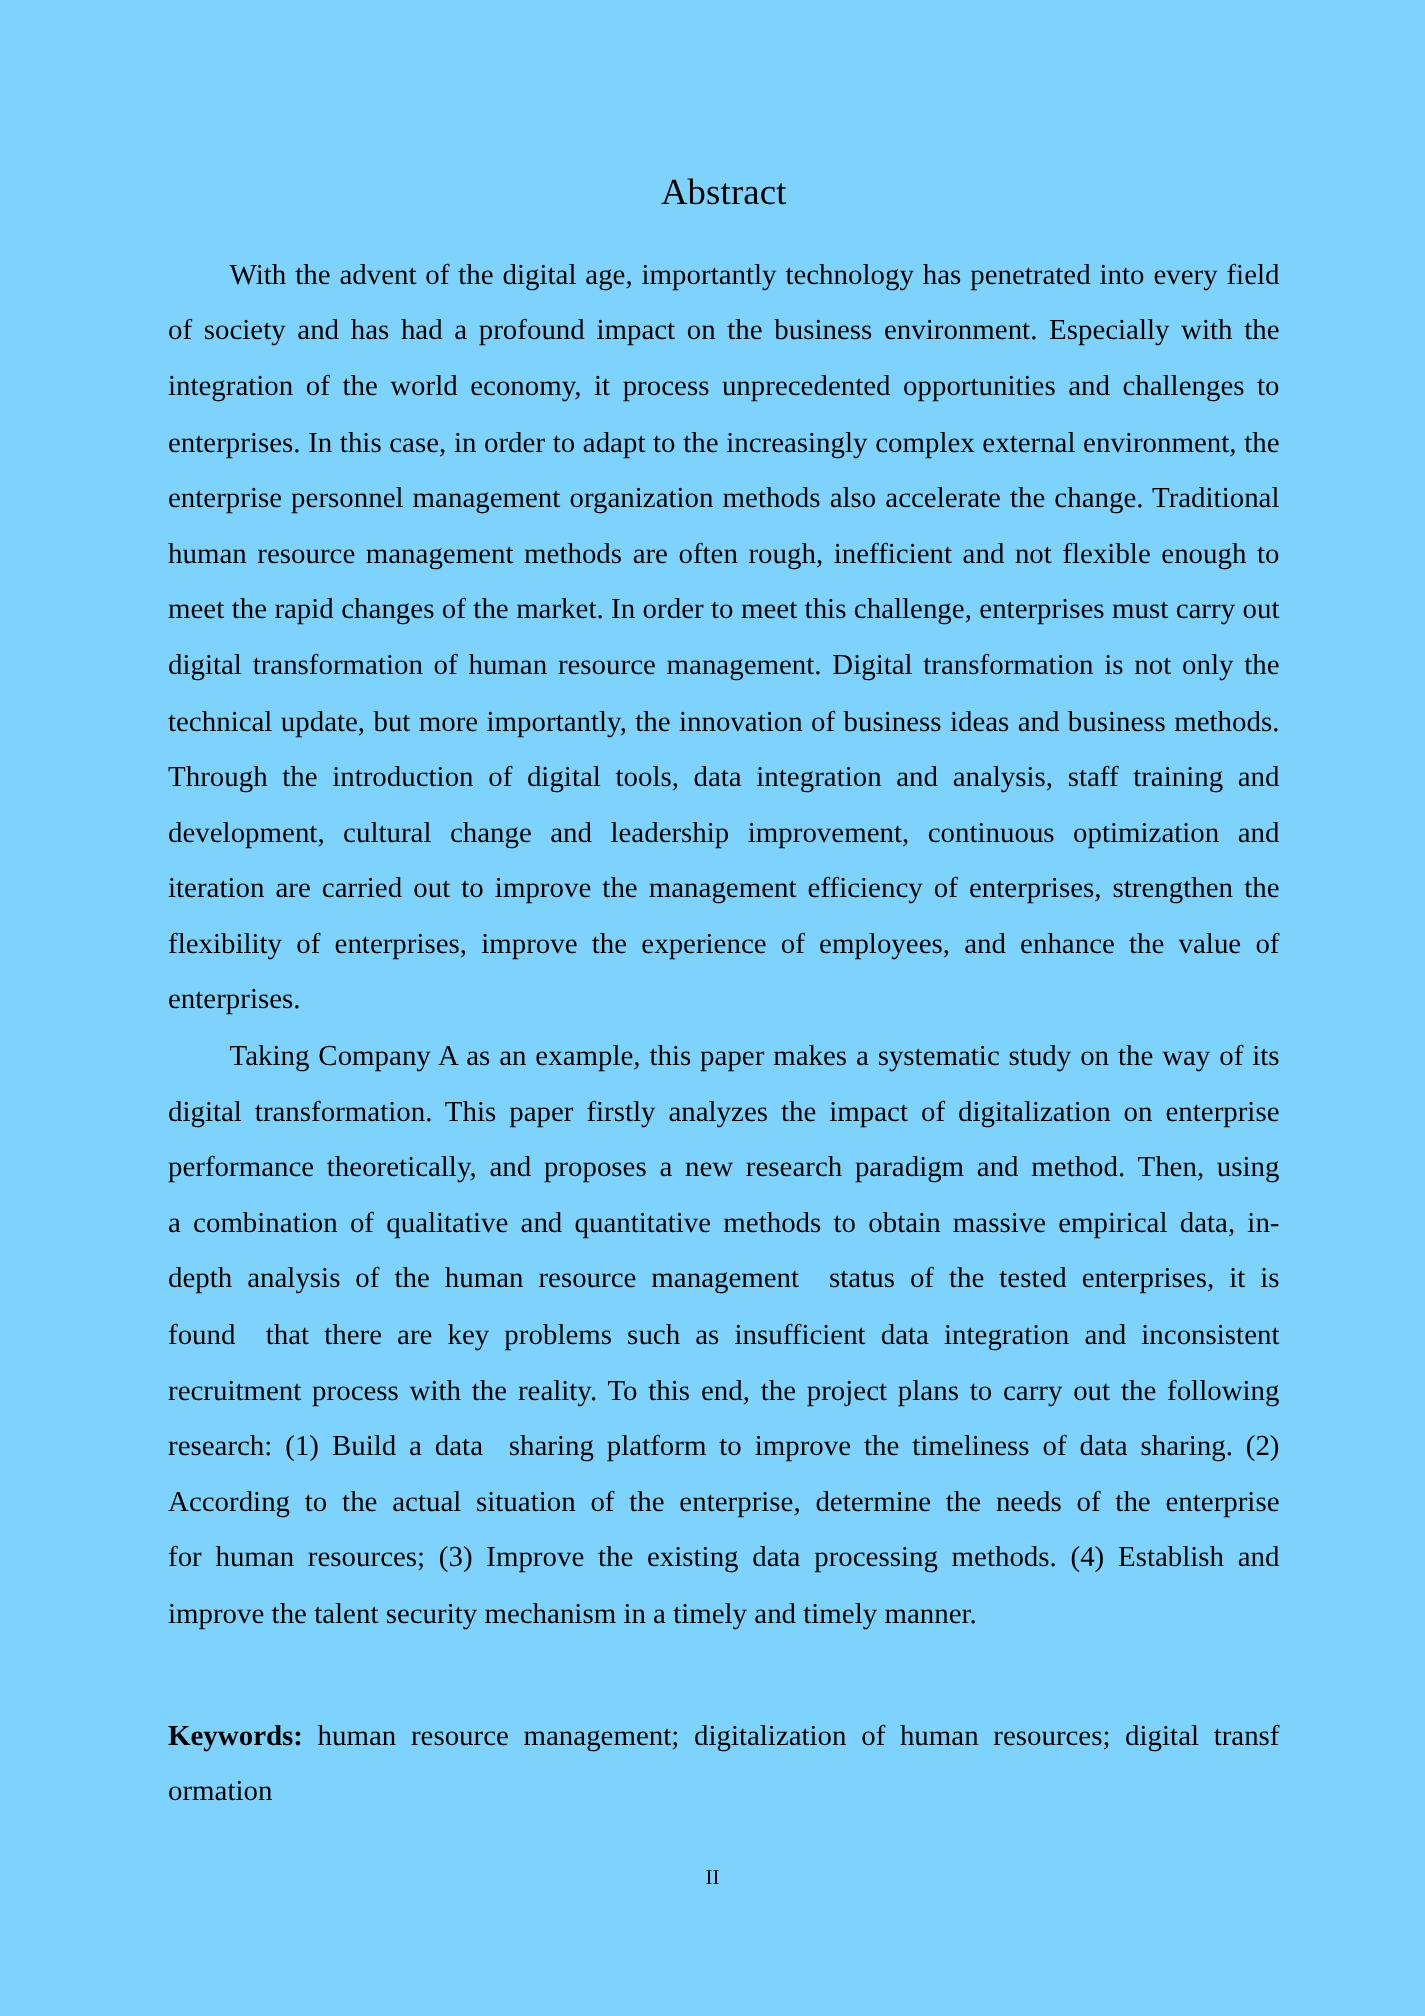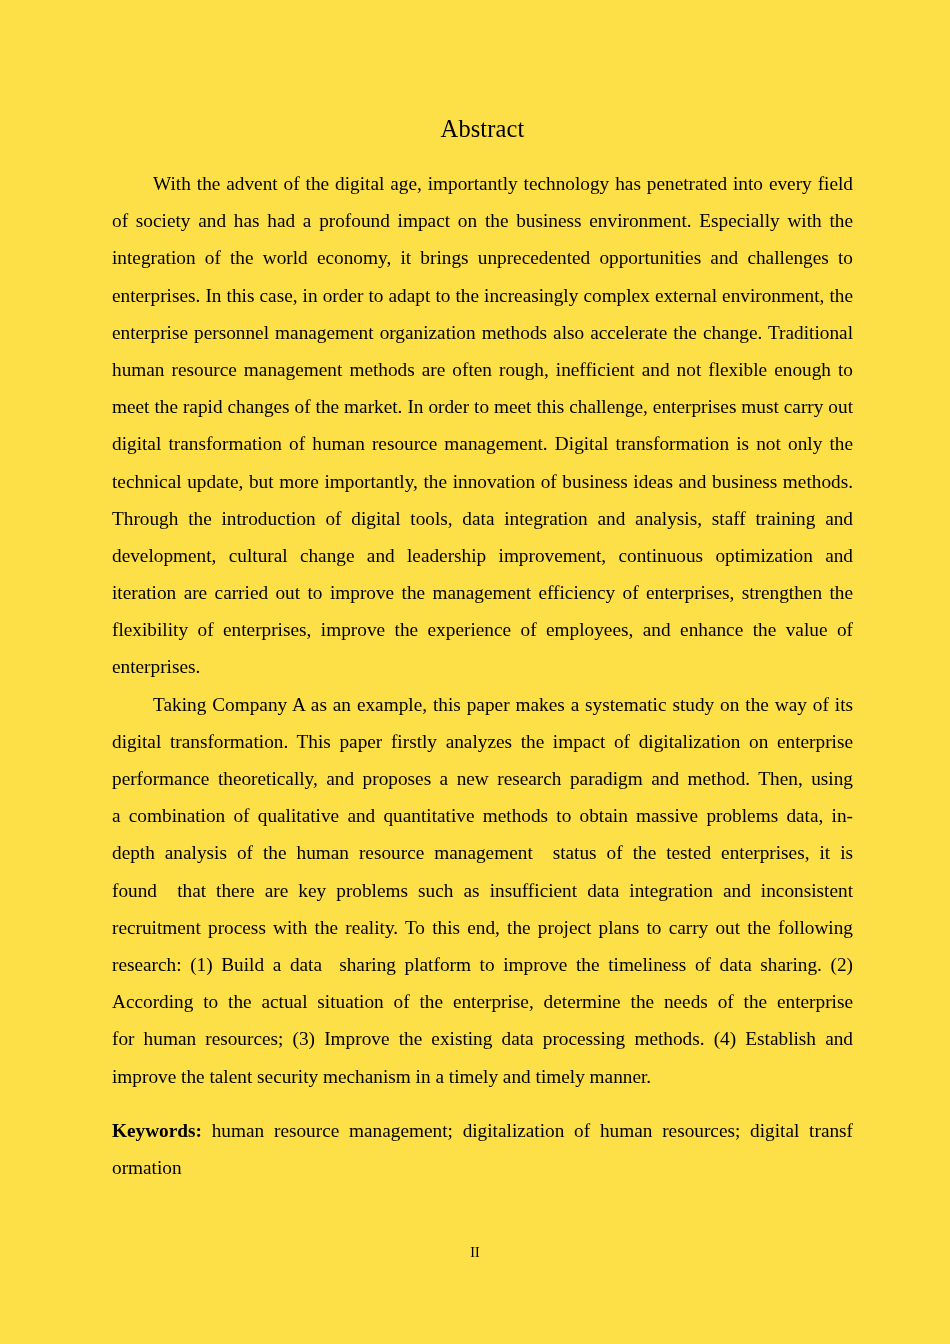--- a/index.html
+++ b/index.html
@@ -15,21 +15,21 @@
     font-family: "Liberation Serif", "DejaVu Serif", serif;
     color: #000000;
     overflow: hidden;
   }
 
   .page {
     position: absolute;
     top: 0; left: 0;
     width: 950px;
     height: 1344px;
-    background: #fde047;
+    background: #7dd3fc;
   }
 
   .content {
     position: absolute;
     left: 112px;
     top: 112px;
     width: 741px;
   }
 
   .doc-title {
@@ -57,21 +57,21 @@
     text-align-last: justify;
     letter-spacing: 0;
   }
   
   .line.ragged {
     text-align: center;
     text-align-last: left;
   }
 
   .keywords-block {
-    margin-top: 17px;
+    margin-top: 44px;
   }
   .kw-label {
     font-weight: bold;
   }
 
   .footer {
     position: absolute;
     left: 0;
     top: 1243px;
     width: 950px;
@@ -86,39 +86,39 @@
 
 <div class="page">
 
   <div class="content">
 
     <h1 class="doc-title">Abstract</h1>
 
     <div class="para">
       <span class="line">       With the advent of the digital age, importantly technology has penetrated into every field</span>
       <span class="line">of society and has had a profound impact on the business environment. Especially with the</span>
-      <span class="line">integration of the world economy, it brings unprecedented opportunities and challenges to</span>
+      <span class="line">integration of the world economy, it process unprecedented opportunities and challenges to</span>
       <span class="line">enterprises. In this case, in order to adapt to the increasingly complex external environment, the</span>
       <span class="line">enterprise personnel management organization methods also accelerate the change. Traditional</span>
       <span class="line">human resource management methods are often rough, inefficient and not flexible enough to</span>
       <span class="line">meet the rapid changes of the market. In order to meet this challenge, enterprises must carry out</span>
       <span class="line">digital transformation of human resource management. Digital transformation is not only the</span>
       <span class="line">technical update, but more importantly, the innovation of business ideas and business methods.</span>
       <span class="line">Through the introduction of digital tools, data integration and analysis, staff training and</span>
       <span class="line">development, cultural change and leadership improvement, continuous optimization and</span>
       <span class="line">iteration are carried out to improve the management efficiency of enterprises, strengthen the</span>
       <span class="line">flexibility of enterprises, improve the experience of employees, and enhance the value of</span>
       <span class="line ragged">enterprises.</span>
     </div>
 
     <div class="para">
       <span class="line">       Taking Company A as an example, this paper makes a systematic study on the way of its</span>
       <span class="line">digital transformation. This paper firstly analyzes the impact of digitalization on enterprise</span>
       <span class="line">performance theoretically, and proposes a new research paradigm and method. Then, using</span>
-      <span class="line">a combination of qualitative and quantitative methods to obtain massive problems data, in-</span>
+      <span class="line">a combination of qualitative and quantitative methods to obtain massive empirical data, in-</span>
       <span class="line">depth analysis of the human resource management  status of the tested enterprises, it is</span>
       <span class="line">found  that there are key problems such as insufficient data integration and inconsistent</span>
       <span class="line">recruitment process with the reality. To this end, the project plans to carry out the following</span>
       <span class="line">research: (1) Build a data  sharing platform to improve the timeliness of data sharing. (2)</span>
       <span class="line">According to the actual situation of the enterprise, determine the needs of the enterprise</span>
       <span class="line">for human resources; (3) Improve the existing data processing methods. (4) Establish and</span>
       <span class="line ragged">improve the talent security mechanism in a timely and timely manner.</span>
     </div>
 
     <div class="para keywords-block">

